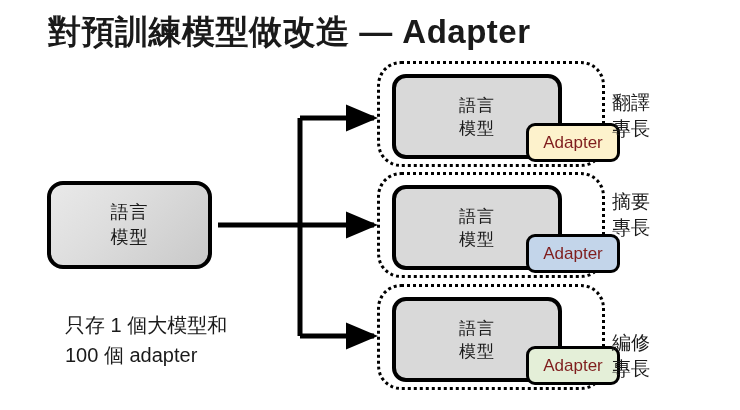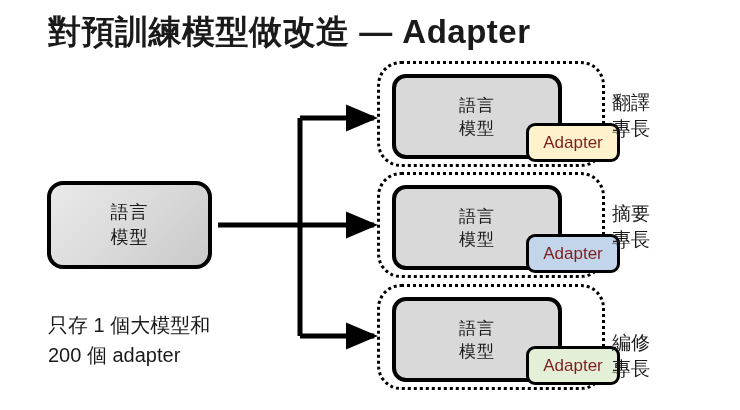--- a/index.html
+++ b/index.html
@@ -63,21 +63,21 @@
   
   #caption {
     position: absolute;
     left: 48px;
     top: 310px;
     font-size: 20px;
     line-height: 30px;
     color: #1a1a1a;
     white-space: nowrap;
   }
-  #caption div { white-space: nowrap; }
+  #caption div { white-space: nowrap; margin-left: 17px; }
 
   
   #connectors {
     position: absolute;
     left: 0;
     top: 0;
     width: 740px;
     height: 410px;
     pointer-events: none;
   }
@@ -136,39 +136,39 @@
 
   
   .specialty {
     position: absolute;
     font-size: 19px;
     line-height: 26px;
     color: #1a1a1a;
     white-space: nowrap;
   }
   #specialty-0 { left: 612px; top: 90px; }
-  #specialty-1 { left: 612px; top: 201px; text-align: center; }
+  #specialty-1 { left: 612px; top: 189px; text-align: center; }
   #specialty-2 { left: 612px; top: 313px; margin-top: 17px; }
   .specialty div { white-space: nowrap; }
 </style>
 </head>
 <body>
 
 <div id="canvas">
 
   <div id="title">對預訓練模型做改造 — Adapter</div>
 
   <div class="model-box" id="source-model">
     <div class="model-line">語言</div>
     <div class="model-line">模型</div>
   </div>
 
   <div id="caption">
     <div>只存 1 個大模型和</div>
-    <div>200 個 adapter</div>
+    <div>100 個 adapter</div>
   </div>
 
   <svg id="connectors" viewBox="0 0 740 410" width="740" height="410">
     <defs>
       <marker id="arrowhead" markerWidth="7" markerHeight="7" refX="5.6" refY="3.1" orient="auto" markerUnits="strokeWidth">
         <path d="M0,0.4 L6.4,3.1 L0,5.8 z" fill="#000000"></path>
       </marker>
     </defs>
 
     <path d="M218,225 L300,225" stroke="#000000" stroke-width="5" fill="none" stroke-linecap="butt"></path>

